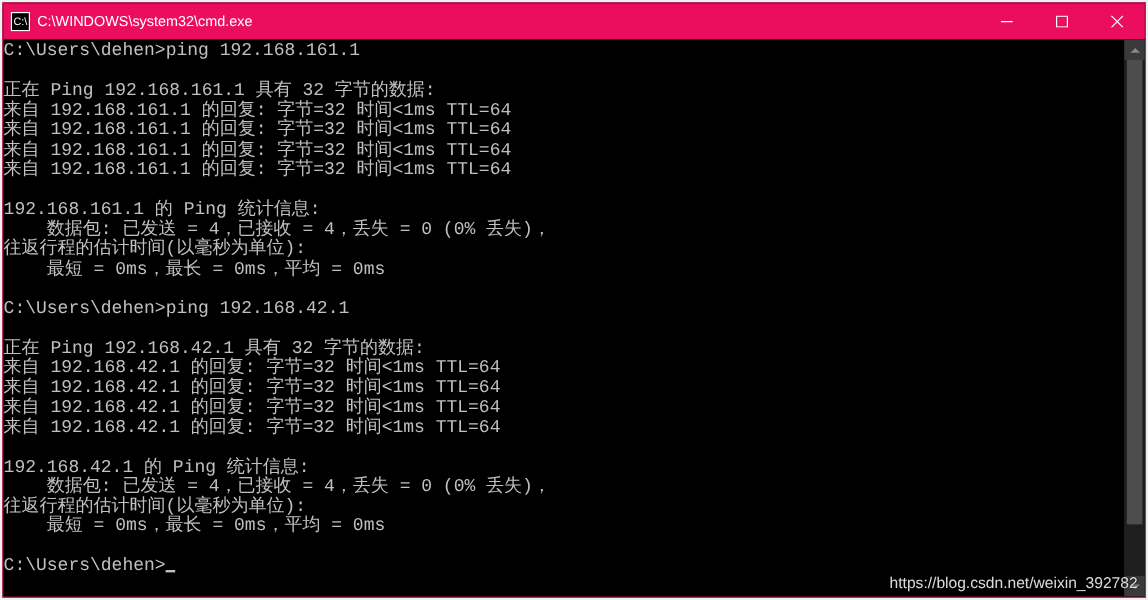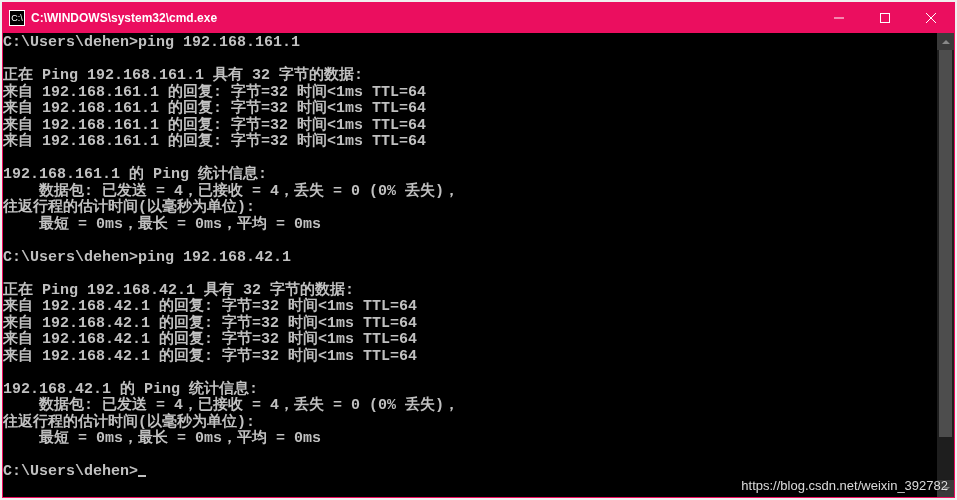--- a/index.html
+++ b/index.html
@@ -37,21 +37,21 @@
   margin-left: 6px;
   margin-right: 6px;
   background: #000;
   border: 1px solid #fff;
   display: inline-flex;
   align-items: center;
   justify-content: center;
   font-size: 9px;
   line-height: 1;
 }
-.titlebar-title { flex: 0 0 auto; font-weight: bold; }
+.titlebar-title { flex: 0 0 auto; }
 .titlebar-spacer { flex: 1; }
 .titlebar-btn {
   width: 46px;
   height: 30px;
   display: flex;
   align-items: center;
   justify-content: center;
   color: #fff;
   font-size: 12px;
 }
@@ -67,21 +67,20 @@
   left: 0;
   top: 0;
   right: 17px;
   bottom: 0;
   padding: 2px 0 0 0;
   color: #c0c0c0;
   font-family: "NSimSun", SimSun, Consolas, "Courier New", monospace;
   font-size: 15px;
   line-height: 16.5px;
   white-space: pre;
-  font-weight: bold;
 }
 .scrollbar {
   position: absolute;
   right: 0;
   top: 0;
   width: 17px;
   height: 100%;
   background: #323232;
   display: flex;
   flex-direction: column;

